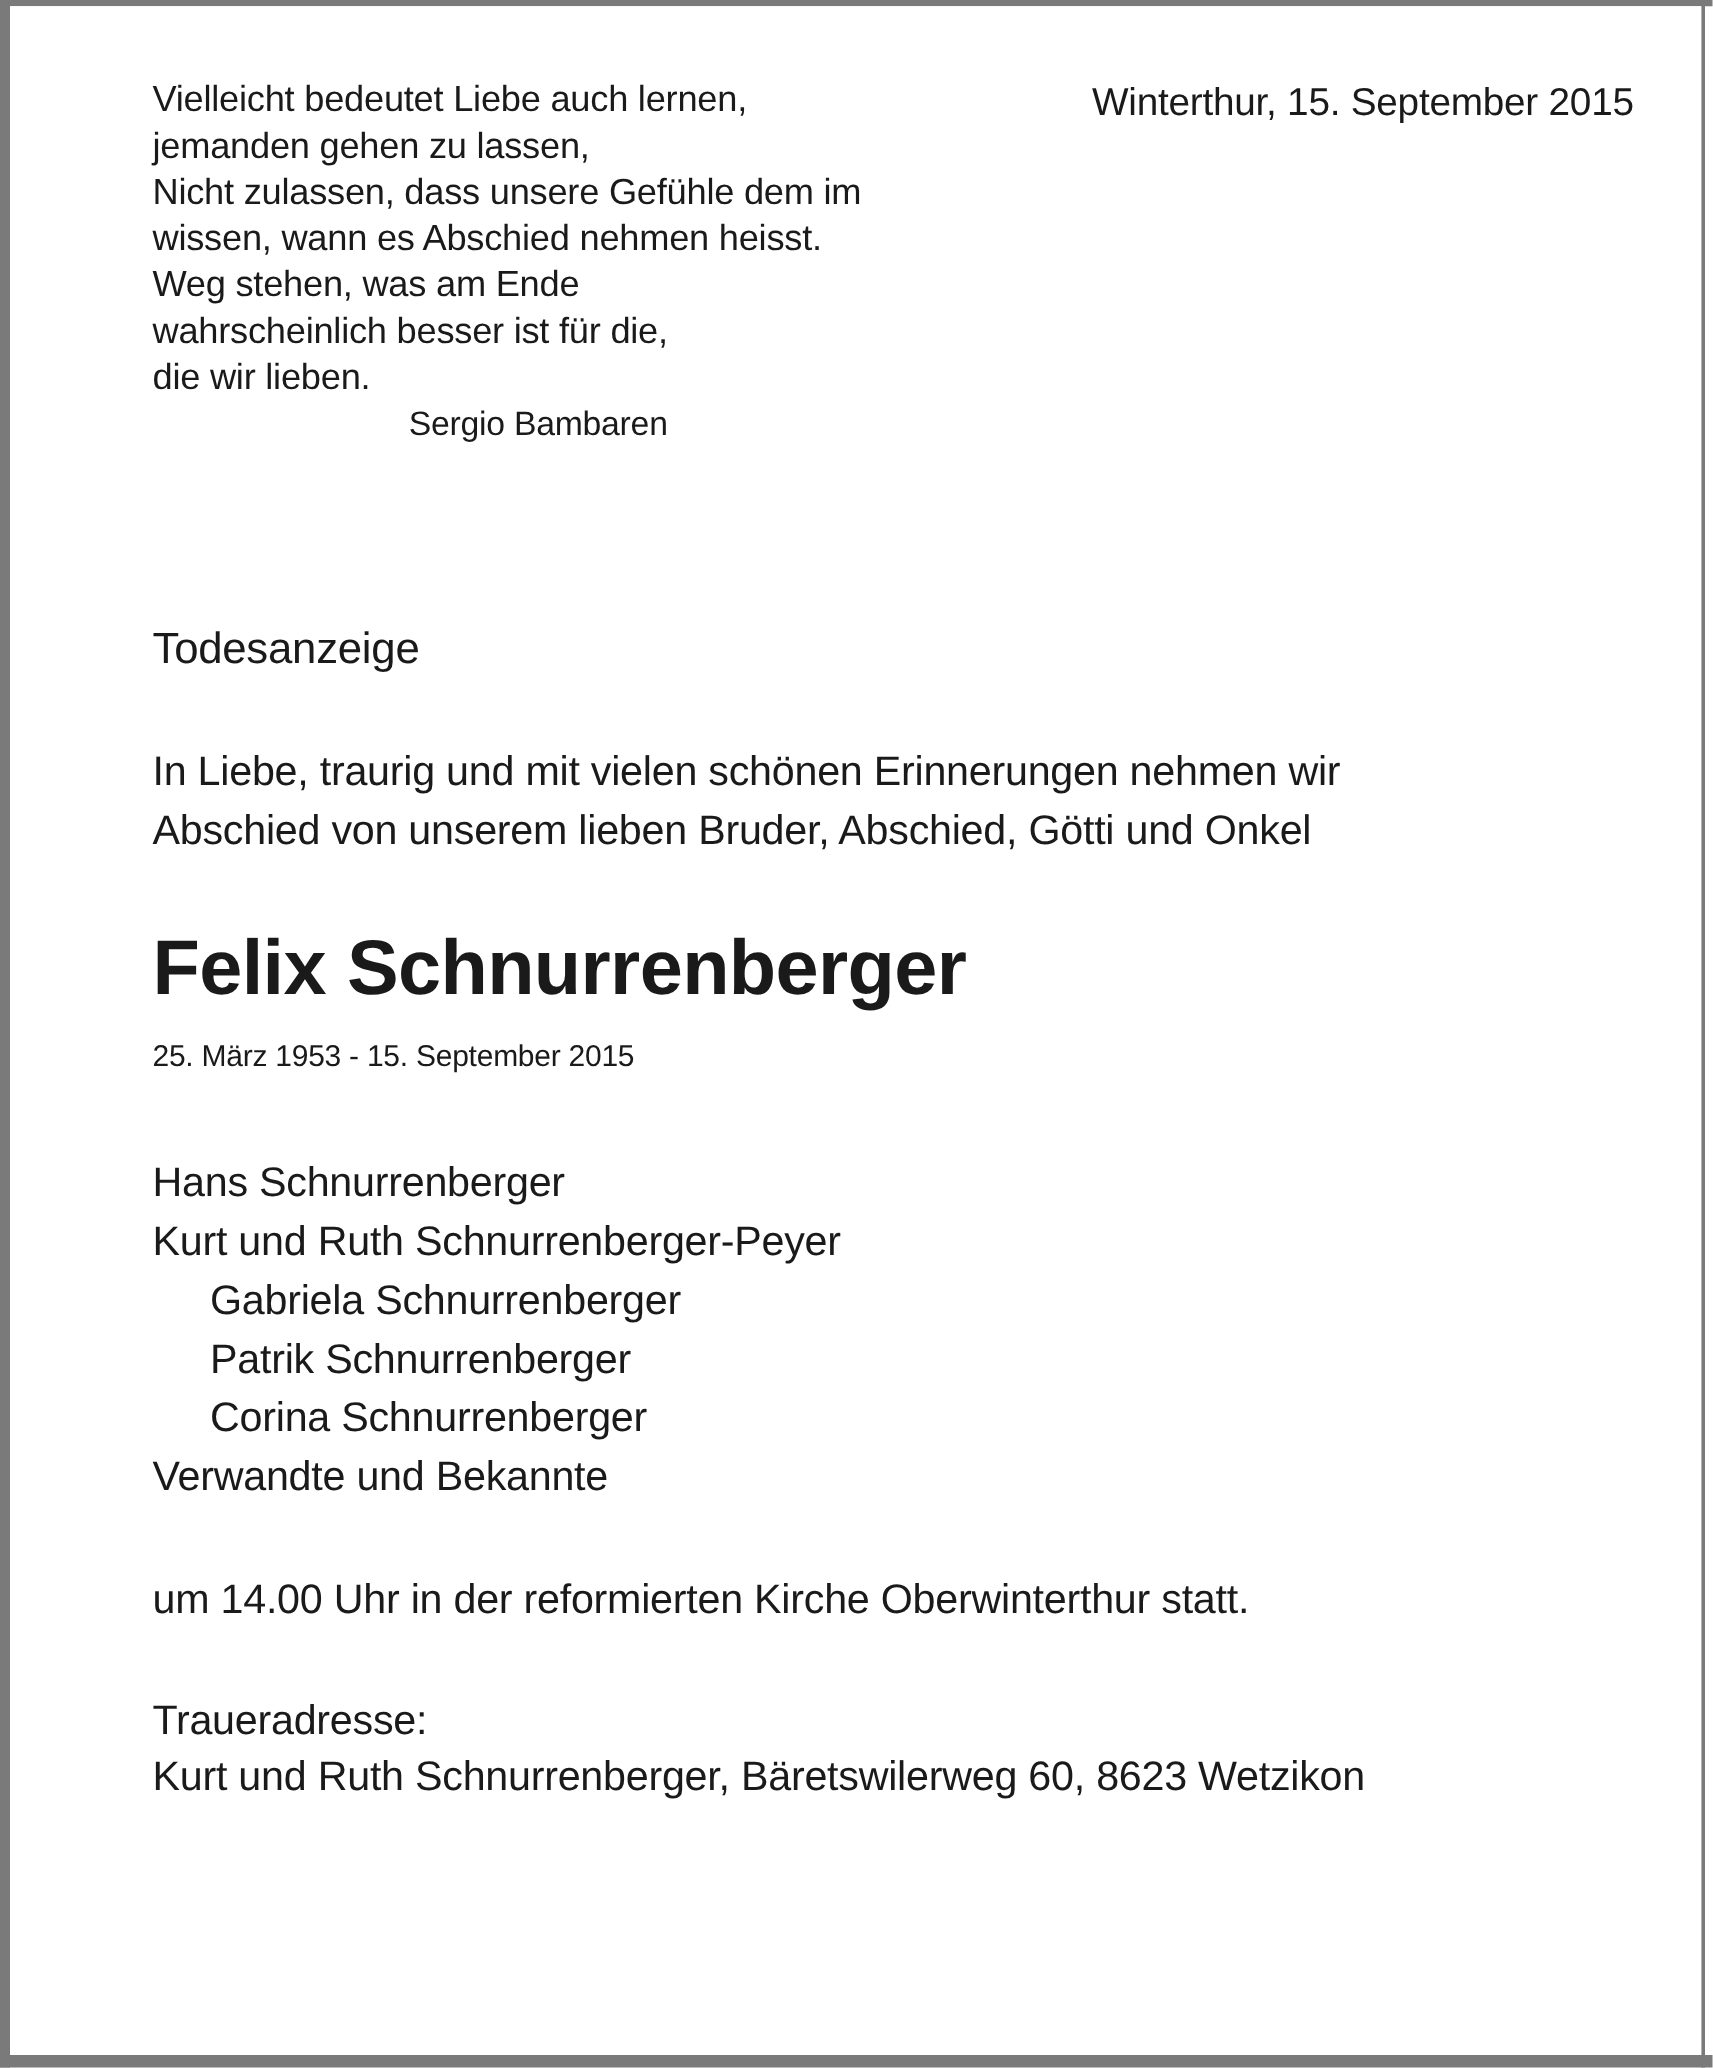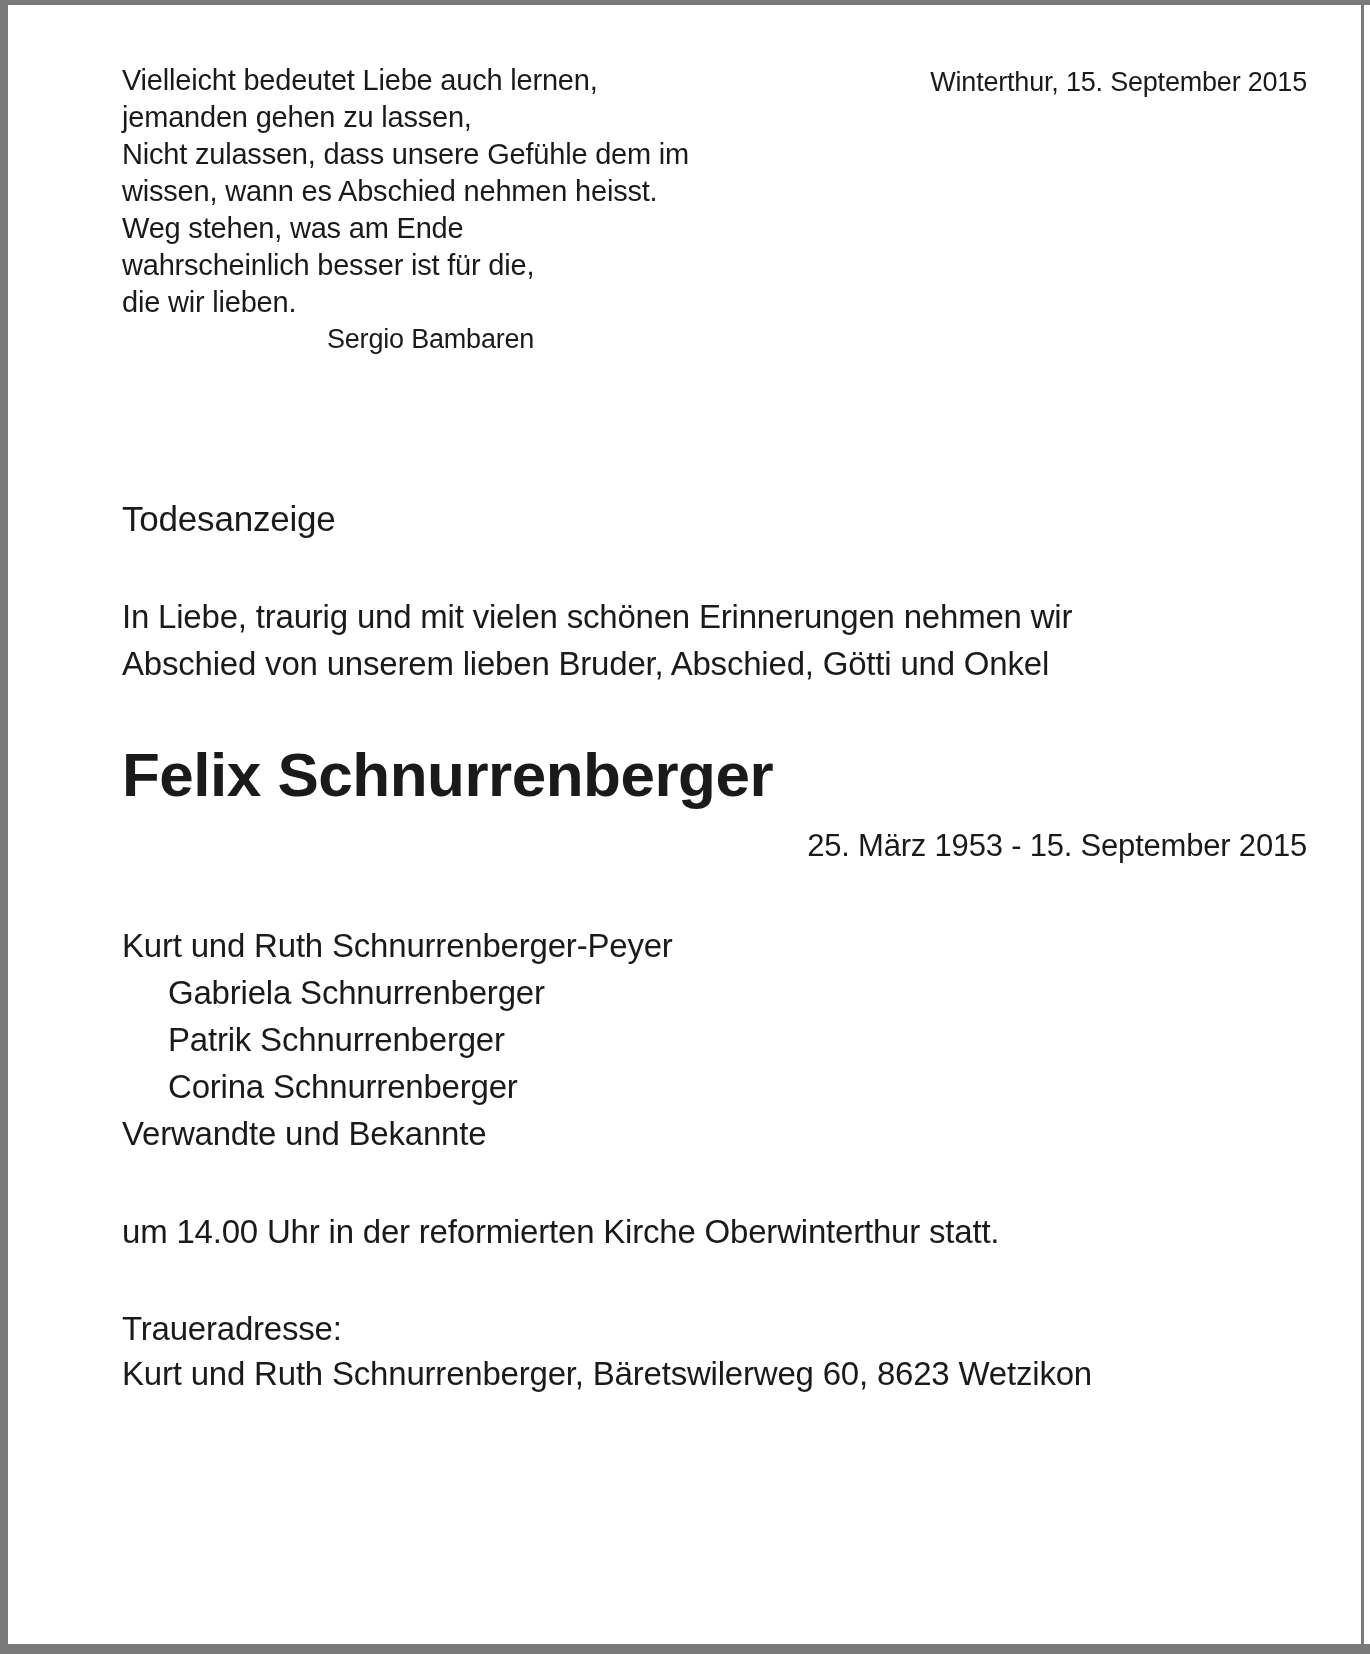--- a/index.html
+++ b/index.html
@@ -40,21 +40,21 @@
     font-size: 29px;
     line-height: 37px;
     white-space: nowrap;
   }
   .poem-attribution {
     margin-left: 205px;
     font-size: 27px;
     line-height: 37px;
   }
   .dateline {
-    font-size: 27px;
+    font-size: 31px;
     line-height: 40px;
     white-space: nowrap;
     text-align: right;
   }
 
   .type-heading {
     margin: 138px 0 0 0;
     font-size: 35px;
     line-height: 46px;
     font-weight: 400;
@@ -69,23 +69,22 @@
   .deceased-name {
     margin: 51px 0 0 0;
     font-size: 62px;
     line-height: 74px;
     font-weight: 700;
     letter-spacing: -0.5px;
   }
 
   .life-dates {
     margin-top: 13px;
-    font-size: 31px;
+    font-size: 24px;
     line-height: 42px;
-    text-align: right;
   }
 
   .mourning-intro {
     margin-top: 41px;
     font-size: 33px;
     line-height: 44px;
   }
 
   .mourners {
     list-style: none;
@@ -139,20 +138,21 @@
       <div>In Liebe, traurig und mit vielen schönen Erinnerungen nehmen wir</div>
       <div>Abschied von unserem lieben Bruder, Abschied, Götti und Onkel</div>
     </div>
 
     <h1 class="deceased-name">Felix Schnurrenberger</h1>
 
     <div class="life-dates">25. März 1953 - 15. September 2015</div>
 
 
     <ul class="mourners">
+      <li>Hans Schnurrenberger</li>
       <li>Kurt und Ruth Schnurrenberger-Peyer</li>
       <li class="indent">Gabriela Schnurrenberger</li>
       <li class="indent">Patrik Schnurrenberger</li>
       <li class="indent">Corina Schnurrenberger</li>
       <li>Verwandte und Bekannte</li>
     </ul>
 
     <div class="service">
       <div>um 14.00 Uhr in der reformierten Kirche Oberwinterthur statt.</div>
     </div>

